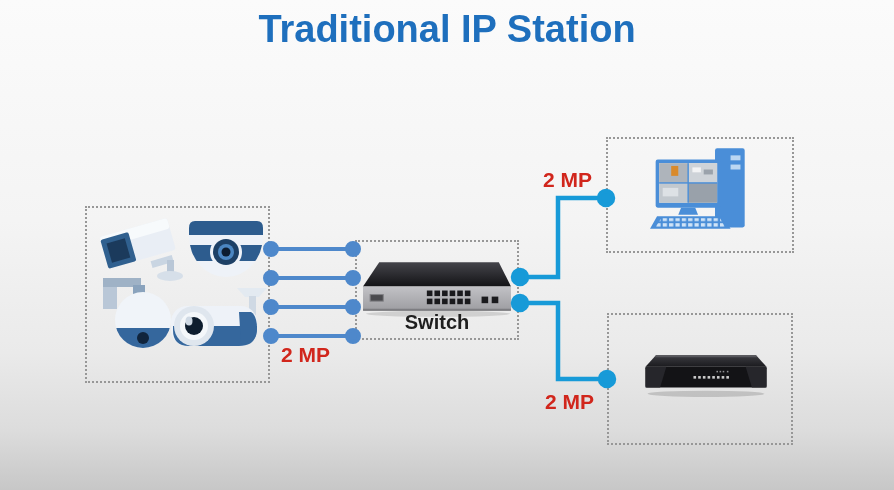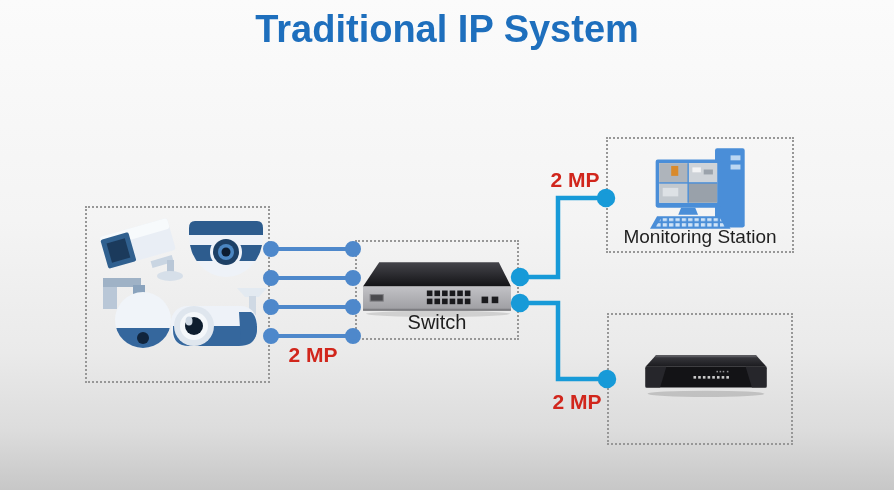--- a/index.html
+++ b/index.html
@@ -12,31 +12,31 @@
     position:absolute;left:0;top:8px;width:894px;text-align:center;
     font-size:38px;font-weight:bold;color:#1e6fbd;letter-spacing:0px;
   }
   .group-box{
     position:absolute;border:2px dotted #979797;box-sizing:border-box;
   }
   .node-label{
     position:absolute;width:100%;text-align:center;color:#1f1f1f;font-size:19px;
   }
   .mp-label{
-    position:absolute;color:#d1261c;font-weight:bold;font-size:21px;text-align:center;width:64px;
+    position:absolute;color:#d1261c;font-weight:bold;font-size:21px;width:64px;
   }
   .links-overlay{position:absolute;left:0;top:0;}
   .icon-abs{position:absolute;}
 </style>
 </head>
 <body>
 
 <div id="stage">
 
-  <div class="title">Traditional IP System</div>
+  <div class="title">Traditional IP Station</div>
 
   <div class="group-box" style="left:85px;top:206px;width:185px;height:177px;">
 
     <svg class="icon-abs" style="left:8px;top:6px;" width="92" height="70" viewBox="0 0 92 70">
       <g transform="rotate(-16 46 30)">
         <rect x="8" y="12" width="70" height="33" rx="3" fill="#e9eef5"></rect>
         <rect x="8" y="12" width="70" height="11" rx="3" fill="#f7fafc"></rect>
         <rect x="8" y="15" width="29" height="30" rx="2" fill="#30608f"></rect>
         <rect x="13" y="20" width="19" height="20" fill="#1b3a5c"></rect>
       </g>
@@ -84,21 +84,21 @@
       <path d="M70,26 H82 Q88,30 88,42 Q88,58 72,58 Z" fill="#35679d"></path>
       <circle cx="25" cy="40" r="20" fill="#dfe6ee"></circle>
       <circle cx="25" cy="40" r="14" fill="#f4f7fa"></circle>
       <circle cx="25" cy="40" r="9" fill="#0e1d2e"></circle>
       <ellipse cx="21" cy="36" rx="3" ry="4" fill="#5c7globe" opacity="0"></ellipse>
       <ellipse cx="20" cy="35" rx="3.5" ry="4.5" fill="#cfd9e4"></ellipse>
     </svg>
 
   </div>
 
-  <div class="group-box" style="left:355px;top:240px;width:164px;height:100px;">
+  <div class="group-box" style="left:355px;top:240px;width:164px;height:100px;font-weight:bold;">
     <svg class="icon-abs" style="left:5px;top:18px;" width="152" height="58" viewBox="0 0 300 114">
       <defs>
         <linearGradient id="swtop" x1="0" y1="0" x2="0" y2="1">
           <stop offset="0" stop-color="#45454b"></stop>
             <stop offset="1" stop-color="#131316"></stop>
         </linearGradient>
         <linearGradient id="swfront" x1="0" y1="0" x2="0" y2="1">
           <stop offset="0" stop-color="#c2c2c6"></stop>
             <stop offset="1" stop-color="#9d9da1"></stop>
         </linearGradient>
@@ -150,21 +150,20 @@
       <rect x="13" y="55" width="41" height="28" fill="#c2c8ce"></rect>
       <rect x="18" y="62" width="22" height="12" fill="#dde1e5"></rect>
       <rect x="54" y="55" width="41" height="28" fill="#99a1aa"></rect>
       <rect x="53" y="27" width="2" height="56" fill="#4a8ed8"></rect>
       <rect x="13" y="54" width="82" height="2" fill="#4a8ed8"></rect>
 
       <polygon points="44,90 64,90 68,100 40,100" fill="#4a8ed8"></polygon>
       <polygon points="10,102 104,102 114,120 0,120" fill="#4a8ed8"></polygon>
       <polygon points="16,105 99,105 106,117 8,117" fill="url(#keys)"></polygon>
     </svg>
-    <div class="node-label" style="bottom:3px;">Monitoring Station</div>
   </div>
 
   <div class="group-box" style="left:607px;top:313px;width:186px;height:132px;">
     <svg class="icon-abs" style="left:34px;top:36px;" width="126" height="48" viewBox="0 0 240 92">
       <defs>
         <linearGradient id="nvrtop" x1="0" y1="0" x2="0" y2="1">
           <stop offset="0" stop-color="#3c3c41"></stop>
             <stop offset="1" stop-color="#1b1b1f"></stop>
         </linearGradient>
       </defs>

